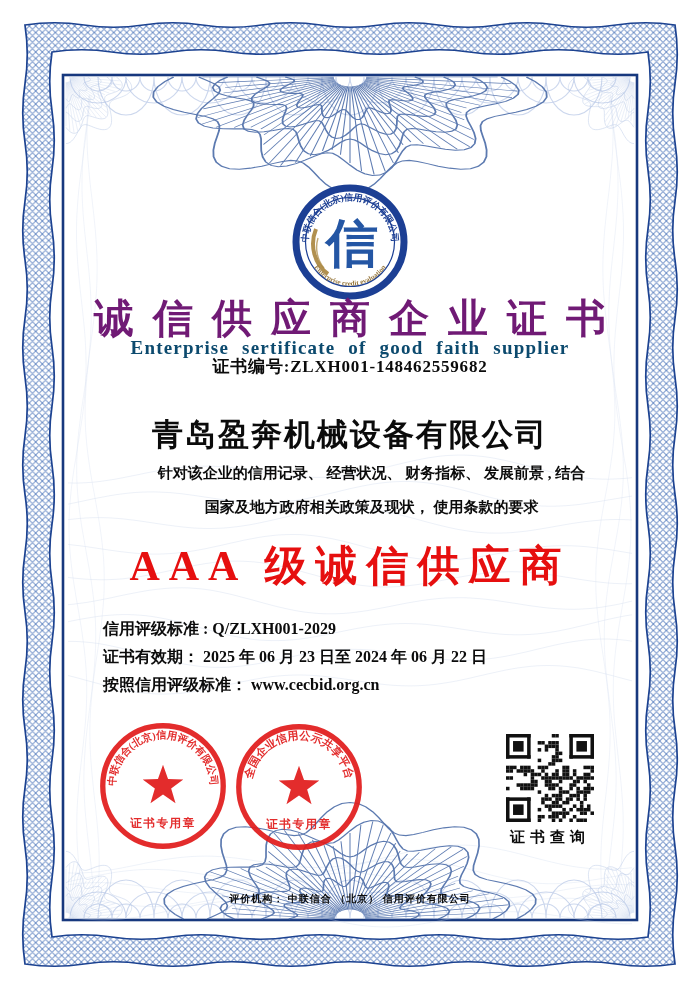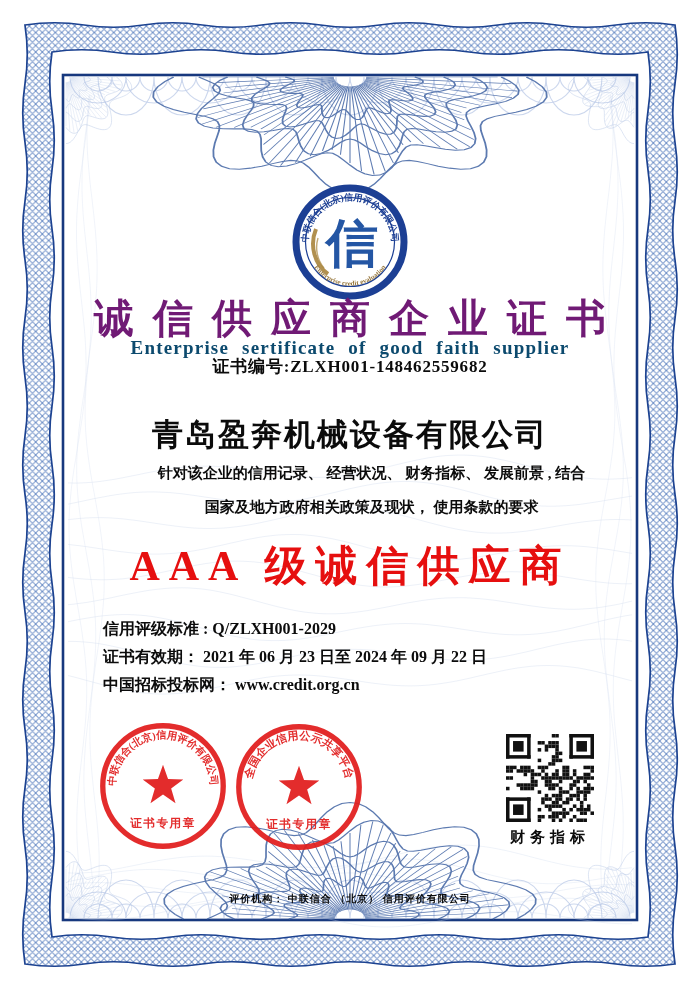--- a/index.html
+++ b/index.html
@@ -319,22 +319,22 @@
 
   <div class="abs body-text">
     <p>针对该企业的信用记录、 经营状况、 财务指标、 发展前景 , 结合</p>
     <p>国家及地方政府相关政策及现状， 使用条款的要求</p>
   </div>
 
   <div class="abs centered rating">AAA 级诚信供应商</div>
 
   <div class="abs info-block">
     <div>信用评级标准 : Q/ZLXH001-2029</div>
-    <div>证书有效期： 2021 年 06 月 23 日至 2024 年 09 月 22 日</div>
-    <div>中国招标投标网： www.credit.org.cn</div>
+    <div>证书有效期： 2025 年 06 月 23 日至 2024 年 06 月 22 日</div>
+    <div>按照信用评级标准： www.cecbid.org.cn</div>
   </div>
 
   <svg class="abs seal seal-1" viewBox="0 0 140 140">
     <defs>
         <path id="sealArc1" d="M27.6 94.5 A49 49 0 1 1 112.4 94.5"></path>
       </defs>
     <circle cx="70" cy="70" r="62" fill="none" stroke="#e11d1d" stroke-width="5.5"></circle>
     <text font-size="10.5" font-weight="bold" fill="#e11d1d">
       <textPath href="#sealArc1" startOffset="50%" text-anchor="middle">中联信合(北京)信用评价有限公司</textPath>
     </text>
@@ -547,16 +547,16 @@
       <rect x="56" y="80.5" width="3.5" height="3.5" fill="#111"></rect>
       <rect x="66.5" y="80.5" width="3.5" height="3.5" fill="#111"></rect>
       <rect x="31.5" y="84" width="3.5" height="3.5" fill="#111"></rect>
       <rect x="45.5" y="84" width="3.5" height="3.5" fill="#111"></rect>
       <rect x="52.5" y="84" width="3.5" height="3.5" fill="#111"></rect>
       <rect x="63" y="84" width="3.5" height="3.5" fill="#111"></rect>
       <rect x="70" y="84" width="3.5" height="3.5" fill="#111"></rect>
       <rect x="73.5" y="84" width="3.5" height="3.5" fill="#111"></rect>
       <rect x="77" y="84" width="3.5" height="3.5" fill="#111"></rect>
     </svg>
-  <div class="abs qr-caption">财务指标</div>
+  <div class="abs qr-caption">证书查询</div>
 
   <div class="abs centered issuer">评价机构： 中联信合 （北京） 信用评价有限公司</div>
 </div>
 
 </body></html>

